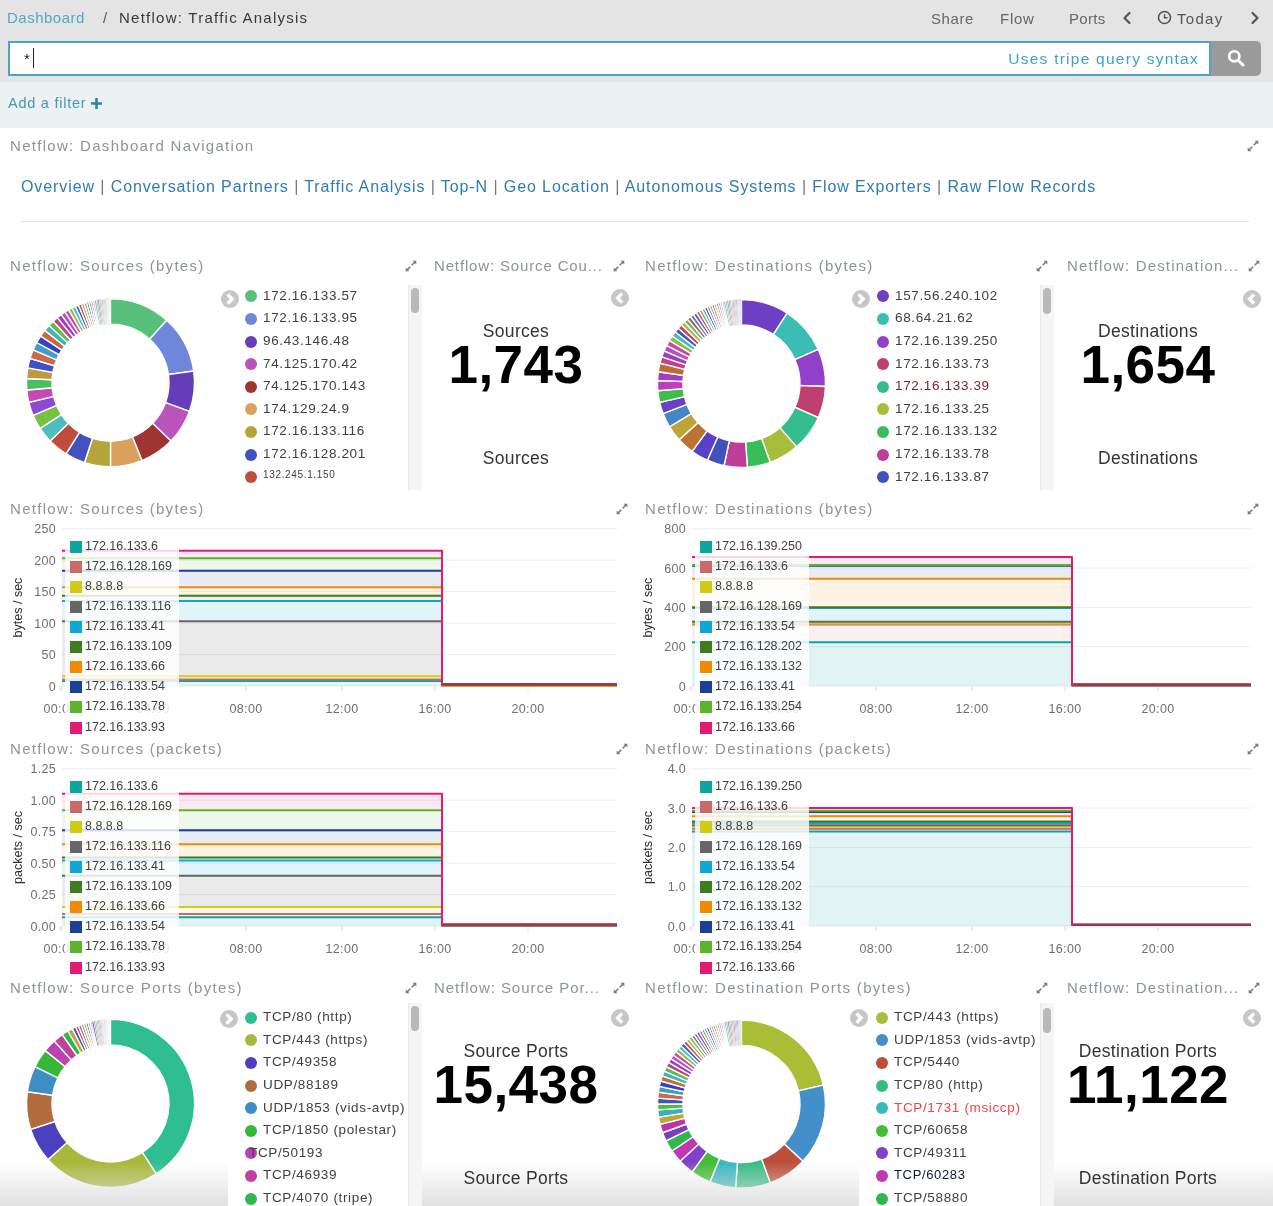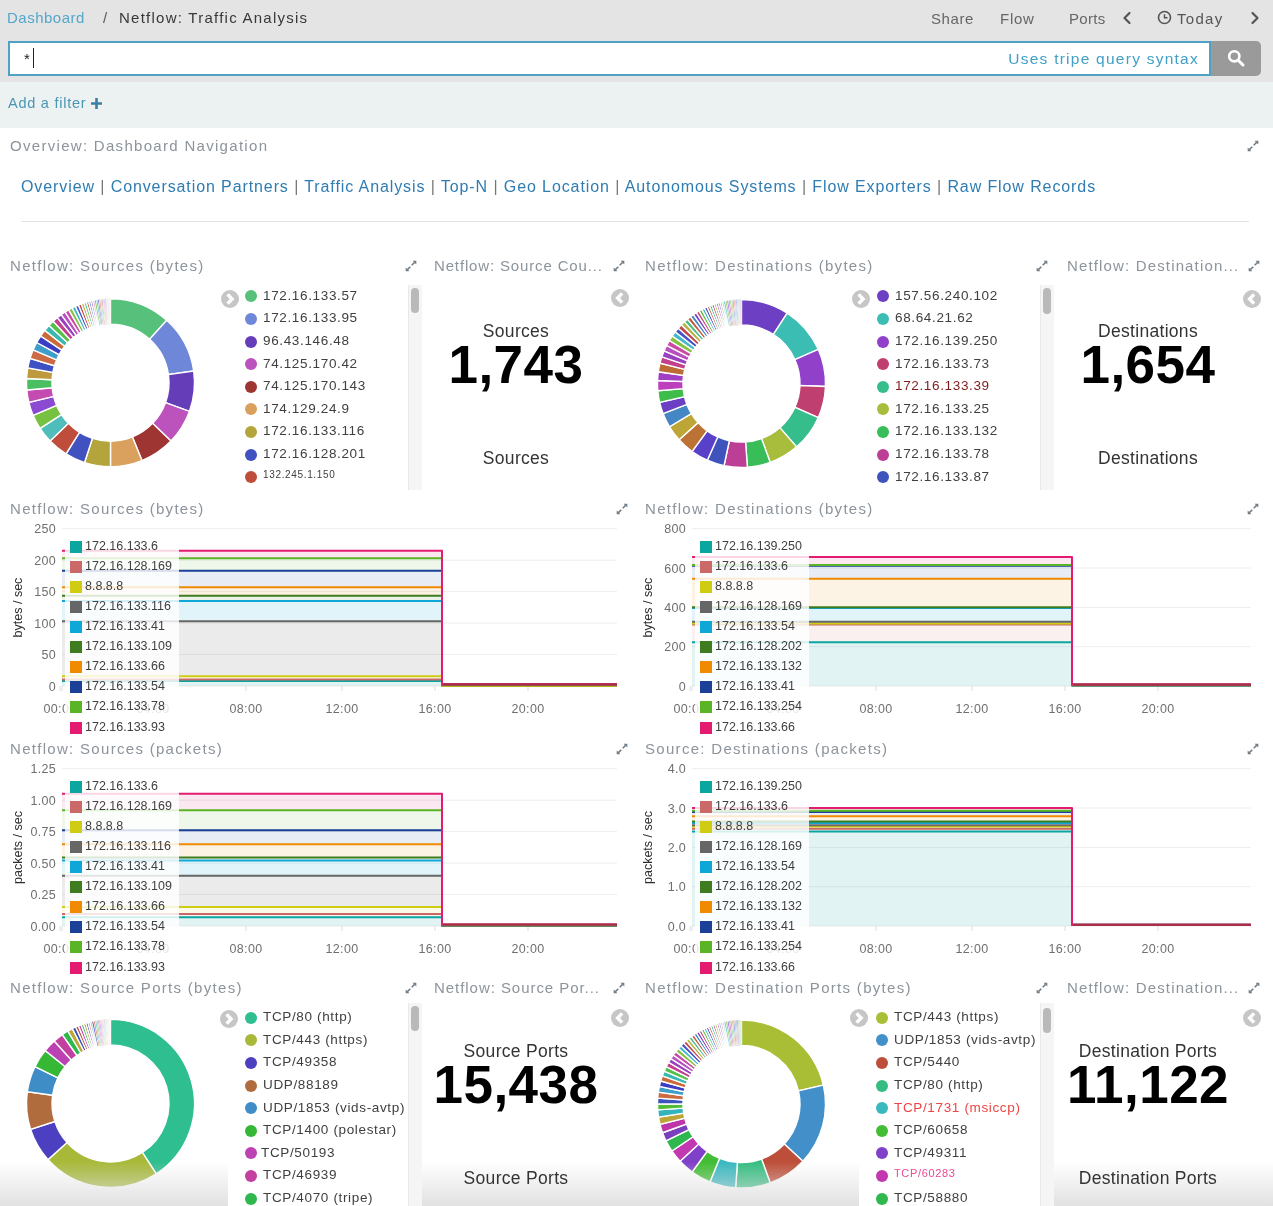--- a/index.html
+++ b/index.html
@@ -24,21 +24,21 @@
 <div class="abs" style="left:33px;top:48px;width:1px;height:20px;background:#222"></div>
 <div class="abs" style="left:939px;top:50px;width:260px;text-align:right;white-space:nowrap;font-size:15.5px;letter-spacing:1.25px;color:#41a0c6">Uses tripe query syntax</div>
 <div class="abs" style="left:1211px;top:41px;width:50px;height:35px;background:#9a9a9a;border-radius:0 5px 5px 0"></div>
 <svg class="abs" style="left:1226px;top:48px" width="20" height="20" viewBox="0 0 20 20">
     <circle cx="8.3" cy="8.3" r="5.1" fill="none" stroke="#fff" stroke-width="2.6"></circle>
     <line x1="12.2" y1="12.2" x2="17" y2="17" stroke="#fff" stroke-width="3" stroke-linecap="round"></line>
   </svg>
 <div class="abs" style="left:8px;top:95px;font-size:14.5px;letter-spacing:0.75px;color:#4b96b4">Add a filter <svg width="11" height="11" viewBox="0 0 11 11" style="vertical-align:-1px">
       <path d="M4.2 0 h2.6 v4.2 h4.2 v2.6 h-4.2 v4.2 h-2.6 v-4.2 h-4.2 v-2.6 h4.2 Z" fill="#3a7fa3"></path>
     </svg></div>
-<div style="position:absolute;left:10px;top:137px;font-size:15px;letter-spacing:1.3px;color:#8c949c;white-space:nowrap">Overview: Dashboard Navigation</div>
+<div style="position:absolute;left:10px;top:137px;font-size:15px;letter-spacing:1.3px;color:#8c949c;white-space:nowrap">Netflow: Dashboard Navigation</div>
 <svg style="position:absolute;left:1246px;top:139px" width="14" height="14" viewBox="0 0 14 14">
     <g stroke="#717b84" stroke-width="1.5" fill="none">
       <path d="M7.7 6.3 L10.6 3.4"></path>
       <path d="M6.3 7.7 L3.4 10.6"></path>
     </g>
     <g fill="#717b84">
       <path d="M8.6 1.7 L12.3 1.7 L12.3 5.4 Z"></path>
       <path d="M1.7 8.6 L1.7 12.3 L5.4 12.3 Z"></path>
     </g>
   </svg>
@@ -614,21 +614,21 @@
 <svg style="position:absolute;left:615px;top:742px" width="14" height="14" viewBox="0 0 14 14">
     <g stroke="#717b84" stroke-width="1.5" fill="none">
       <path d="M7.7 6.3 L10.6 3.4"></path>
       <path d="M6.3 7.7 L3.4 10.6"></path>
     </g>
     <g fill="#717b84">
       <path d="M8.6 1.7 L12.3 1.7 L12.3 5.4 Z"></path>
       <path d="M1.7 8.6 L1.7 12.3 L5.4 12.3 Z"></path>
     </g>
   </svg>
-<div style="position:absolute;left:645px;top:740px;font-size:15px;letter-spacing:1.3px;color:#8c949c;white-space:nowrap">Source: Destinations (packets)</div>
+<div style="position:absolute;left:645px;top:740px;font-size:15px;letter-spacing:1.3px;color:#8c949c;white-space:nowrap">Netflow: Destinations (packets)</div>
 <svg style="position:absolute;left:1246px;top:742px" width="14" height="14" viewBox="0 0 14 14">
     <g stroke="#717b84" stroke-width="1.5" fill="none">
       <path d="M7.7 6.3 L10.6 3.4"></path>
       <path d="M6.3 7.7 L3.4 10.6"></path>
     </g>
     <g fill="#717b84">
       <path d="M8.6 1.7 L12.3 1.7 L12.3 5.4 Z"></path>
       <path d="M1.7 8.6 L1.7 12.3 L5.4 12.3 Z"></path>
     </g>
   </svg>
@@ -729,23 +729,23 @@
     <div style="position:absolute;left:263px;top:1009.2px;font-size:13.5px;letter-spacing:0.65px;color:#404040;white-space:nowrap">TCP/80 (http)</div>
 <div style="position:absolute;left:245px;top:1034.3px;width:12px;height:12px;border-radius:50%;background:#a8b93a"></div>
     <div style="position:absolute;left:263px;top:1031.8px;font-size:13.5px;letter-spacing:0.65px;color:#404040;white-space:nowrap">TCP/443 (https)</div>
 <div style="position:absolute;left:245px;top:1056.9px;width:12px;height:12px;border-radius:50%;background:#4c3fc0"></div>
     <div style="position:absolute;left:263px;top:1054.4px;font-size:13.5px;letter-spacing:0.65px;color:#404040;white-space:nowrap">TCP/49358</div>
 <div style="position:absolute;left:245px;top:1079.5px;width:12px;height:12px;border-radius:50%;background:#b16c3e"></div>
     <div style="position:absolute;left:263px;top:1077.0px;font-size:13.5px;letter-spacing:0.65px;color:#404040;white-space:nowrap">UDP/88189</div>
 <div style="position:absolute;left:245px;top:1102.1px;width:12px;height:12px;border-radius:50%;background:#3f8dc6"></div>
     <div style="position:absolute;left:263px;top:1099.6px;font-size:13.5px;letter-spacing:0.65px;color:#404040;white-space:nowrap">UDP/1853 (vids-avtp)</div>
 <div style="position:absolute;left:245px;top:1124.7px;width:12px;height:12px;border-radius:50%;background:#36b836"></div>
-    <div style="position:absolute;left:263px;top:1122.2px;font-size:13.5px;letter-spacing:0.65px;color:#404040;white-space:nowrap">TCP/1400 (polestar)</div>
+    <div style="position:absolute;left:263px;top:1122.2px;font-size:13.5px;letter-spacing:0.65px;color:#404040;white-space:nowrap">TCP/1850 (polestar)</div>
 <div style="position:absolute;left:245px;top:1147.3px;width:12px;height:12px;border-radius:50%;background:#bc42b4"></div>
-    <div style="position:absolute;left:261px;top:1144.8px;font-size:13.5px;letter-spacing:0.65px;color:#404040;white-space:nowrap">TCP/50193</div>
+    <div style="position:absolute;left:249px;top:1144.8px;font-size:13.5px;letter-spacing:0.65px;color:#404040;white-space:nowrap">TCP/50193</div>
 <div style="position:absolute;left:245px;top:1169.9px;width:12px;height:12px;border-radius:50%;background:#c33fa0"></div>
     <div style="position:absolute;left:263px;top:1167.4px;font-size:13.5px;letter-spacing:0.65px;color:#404040;white-space:nowrap">TCP/46939</div>
 <div style="position:absolute;left:245px;top:1192.5px;width:12px;height:12px;border-radius:50%;background:#2eb84e"></div>
     <div style="position:absolute;left:263px;top:1190.0px;font-size:13.5px;letter-spacing:0.65px;color:#404040;white-space:nowrap">TCP/4070 (tripe)</div>
 <div style="position:absolute;left:850px;top:1009px;width:18px;height:18px;border-radius:50%;background:#c6c6c6"><svg width="18" height="18" viewBox="0 0 12 12">
         <polyline points="4.4,2.9 7.4,6 4.4,9.1" fill="none" stroke="#fff" stroke-width="2.3" stroke-linecap="butt" stroke-linejoin="miter"></polyline>
       </svg></div>
 <div style="position:absolute;left:876px;top:1011.7px;width:12px;height:12px;border-radius:50%;background:#a9bd35"></div>
     <div style="position:absolute;left:894px;top:1009.2px;font-size:13.5px;letter-spacing:0.65px;color:#404040;white-space:nowrap">TCP/443 (https)</div>
 <div style="position:absolute;left:876px;top:1034.3px;width:12px;height:12px;border-radius:50%;background:#428fc9"></div>
@@ -754,21 +754,21 @@
     <div style="position:absolute;left:894px;top:1054.4px;font-size:13.5px;letter-spacing:0.65px;color:#404040;white-space:nowrap">TCP/5440</div>
 <div style="position:absolute;left:876px;top:1079.5px;width:12px;height:12px;border-radius:50%;background:#35bd81"></div>
     <div style="position:absolute;left:894px;top:1077.0px;font-size:13.5px;letter-spacing:0.65px;color:#404040;white-space:nowrap">TCP/80 (http)</div>
 <div style="position:absolute;left:876px;top:1102.1px;width:12px;height:12px;border-radius:50%;background:#3ab8c0"></div>
     <div style="position:absolute;left:894px;top:1099.6px;font-size:13.5px;letter-spacing:0.65px;color:#ef4444;white-space:nowrap">TCP/1731 (msiccp)</div>
 <div style="position:absolute;left:876px;top:1124.7px;width:12px;height:12px;border-radius:50%;background:#42bd35"></div>
     <div style="position:absolute;left:894px;top:1122.2px;font-size:13.5px;letter-spacing:0.65px;color:#404040;white-space:nowrap">TCP/60658</div>
 <div style="position:absolute;left:876px;top:1147.3px;width:12px;height:12px;border-radius:50%;background:#8040c8"></div>
     <div style="position:absolute;left:894px;top:1144.8px;font-size:13.5px;letter-spacing:0.65px;color:#404040;white-space:nowrap">TCP/49311</div>
 <div style="position:absolute;left:876px;top:1169.9px;width:12px;height:12px;border-radius:50%;background:#c238b0"></div>
-    <div style="position:absolute;left:894px;top:1167.4px;font-size:11px;letter-spacing:0.65px;color:#ec4899;white-space:nowrap">TCP/60283</div>
+    <div style="position:absolute;left:894px;top:1167.4px;font-size:13px;letter-spacing:0.65px;color:#0f172a;white-space:nowrap">TCP/60283</div>
 <div style="position:absolute;left:876px;top:1192.5px;width:12px;height:12px;border-radius:50%;background:#2eb84e"></div>
     <div style="position:absolute;left:894px;top:1190.0px;font-size:13.5px;letter-spacing:0.65px;color:#404040;white-space:nowrap">TCP/58880</div>
 </div>
 <div style="position:absolute;left:408px;top:1003px;width:13px;height:203px;background:#f5f5f5;border-left:1px solid #e9e9e9;z-index:12"></div>
 <div style="position:absolute;left:410.5px;top:1006px;width:8px;height:25px;background:#b9b9b9;border-radius:4px;z-index:13"></div>
 <div style="position:absolute;left:1040px;top:1003px;width:13px;height:203px;background:#f5f5f5;border-left:1px solid #e9e9e9;z-index:12"></div>
 <div style="position:absolute;left:1042.5px;top:1008px;width:8px;height:25px;background:#b9b9b9;border-radius:4px;z-index:13"></div>
 <div style="position:absolute;left:611px;top:1009px;width:18px;height:18px;border-radius:50%;background:#c6c6c6"><svg width="18" height="18" viewBox="0 0 12 12">
       <polyline points="7.4,2.9 4.4,6 7.4,9.1" fill="none" stroke="#fff" stroke-width="2.3" stroke-linecap="butt" stroke-linejoin="miter"></polyline>
     </svg></div>

